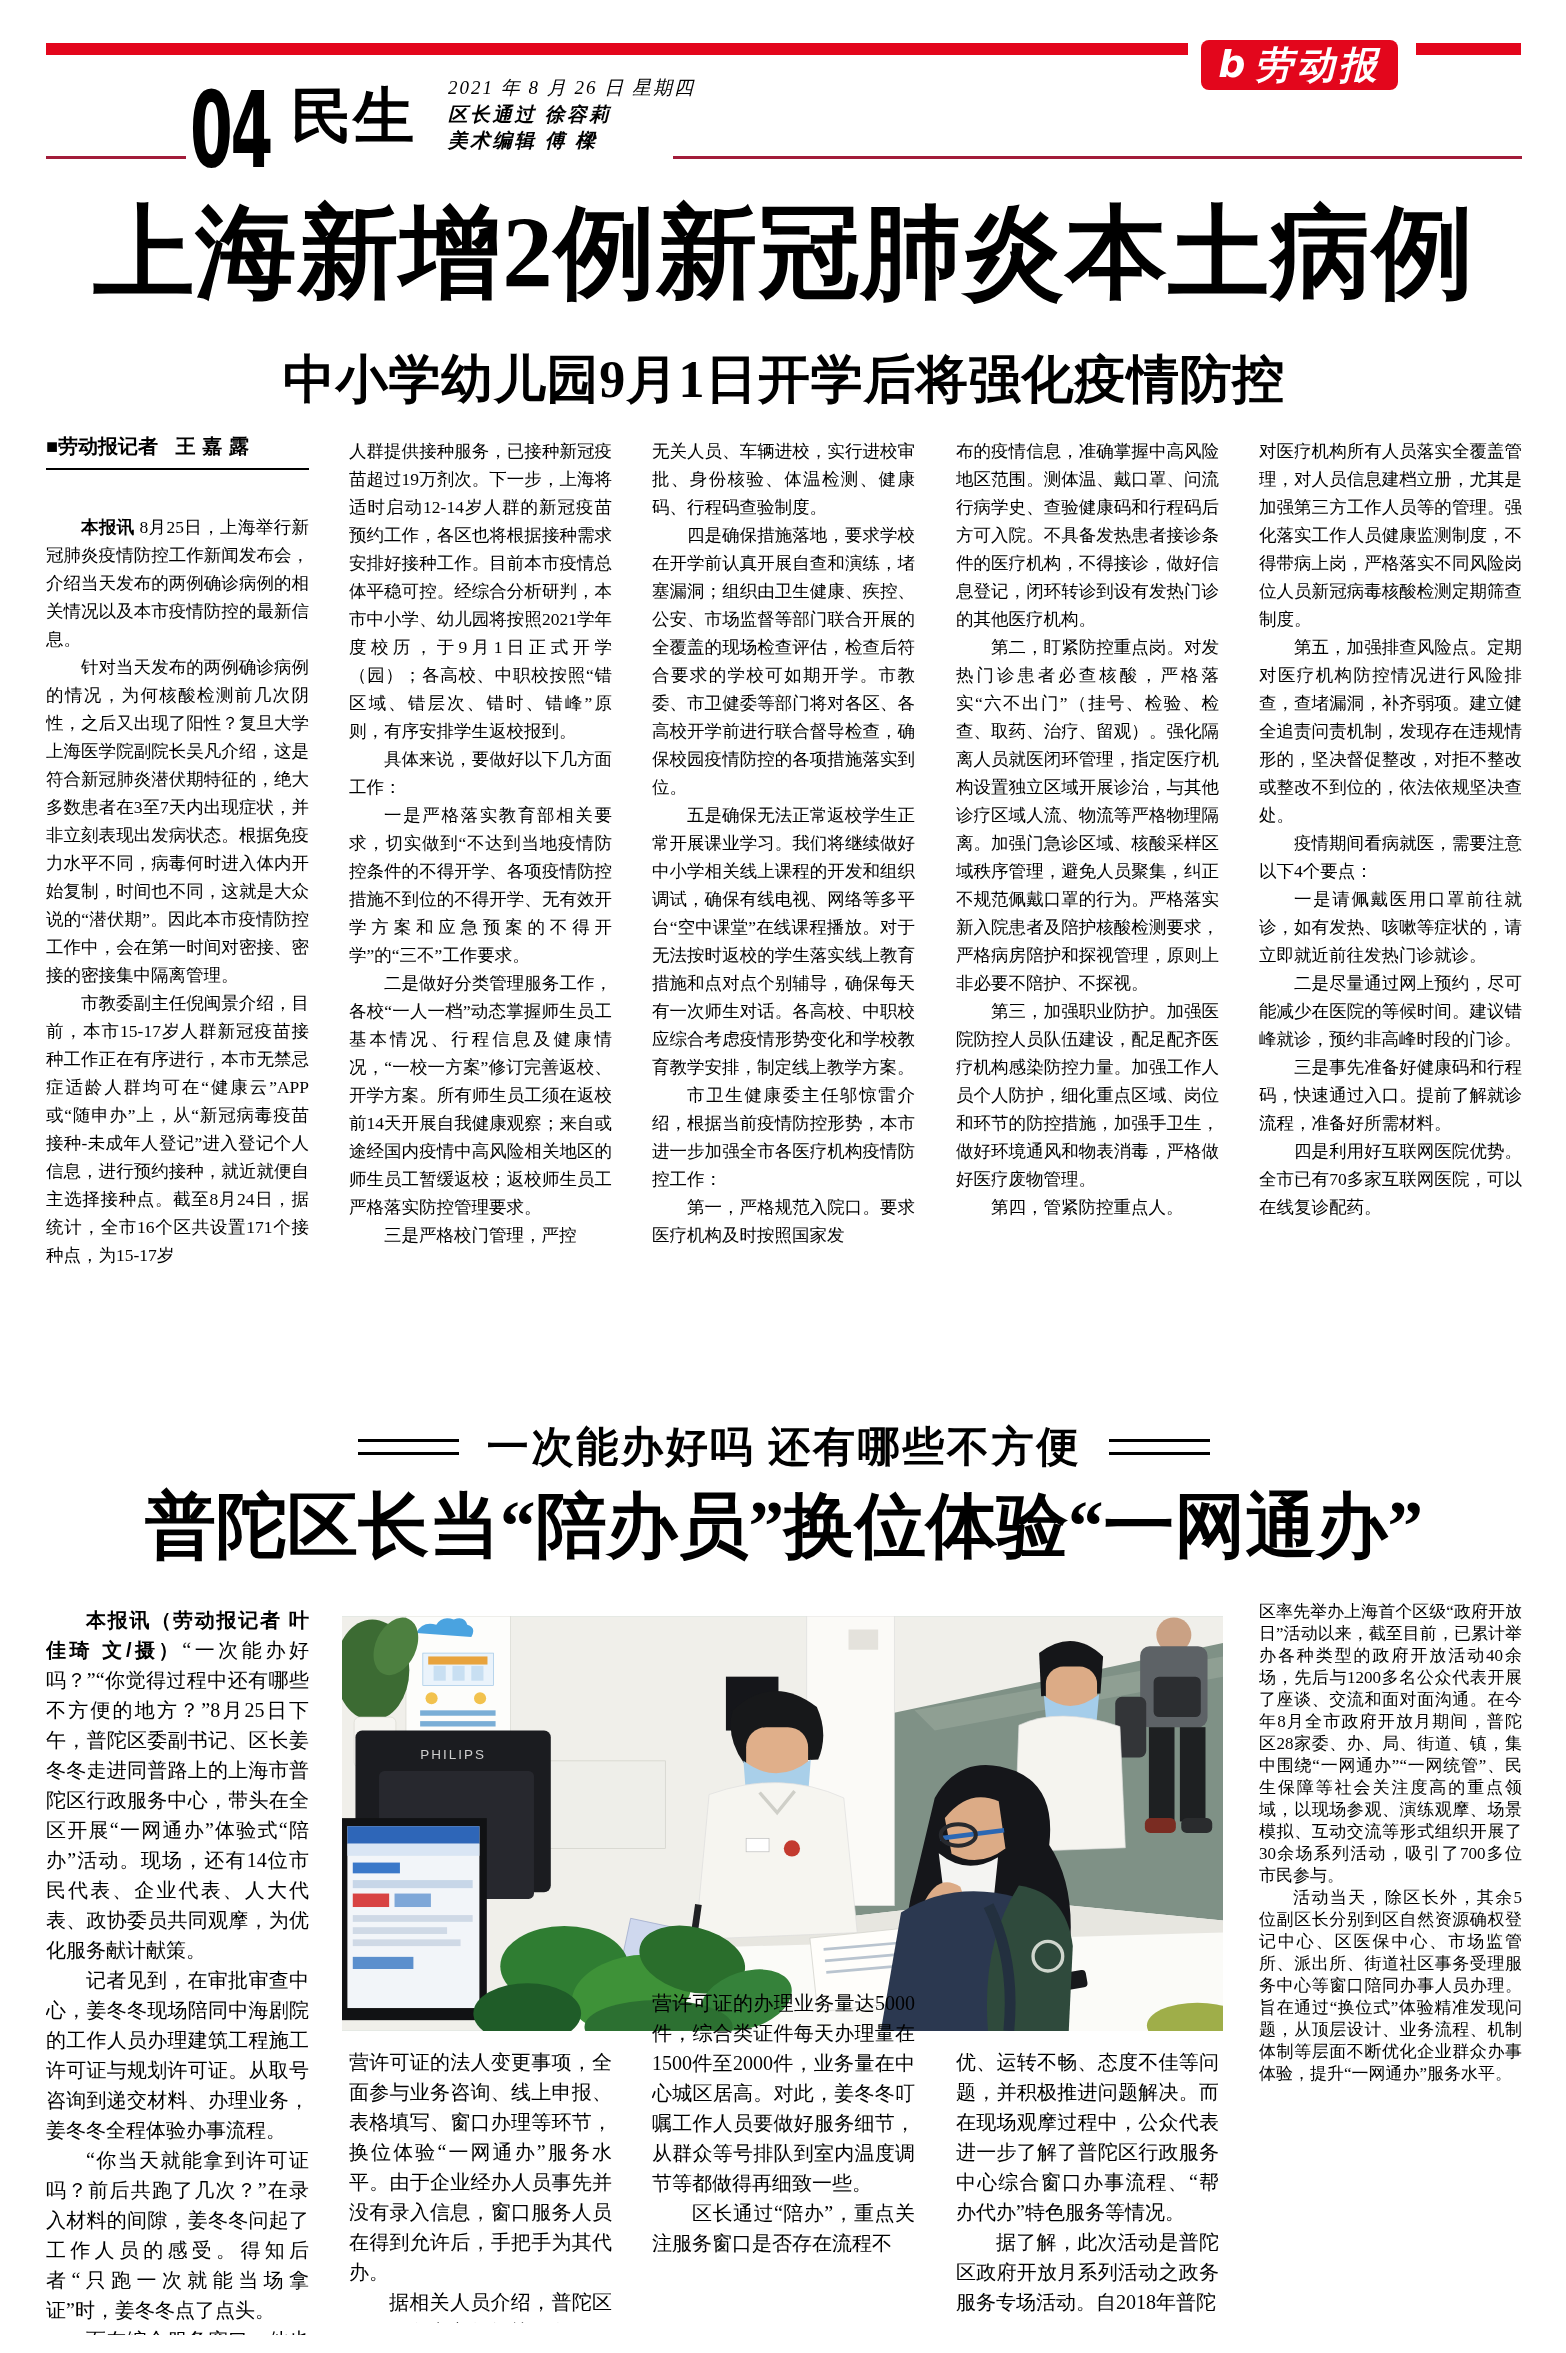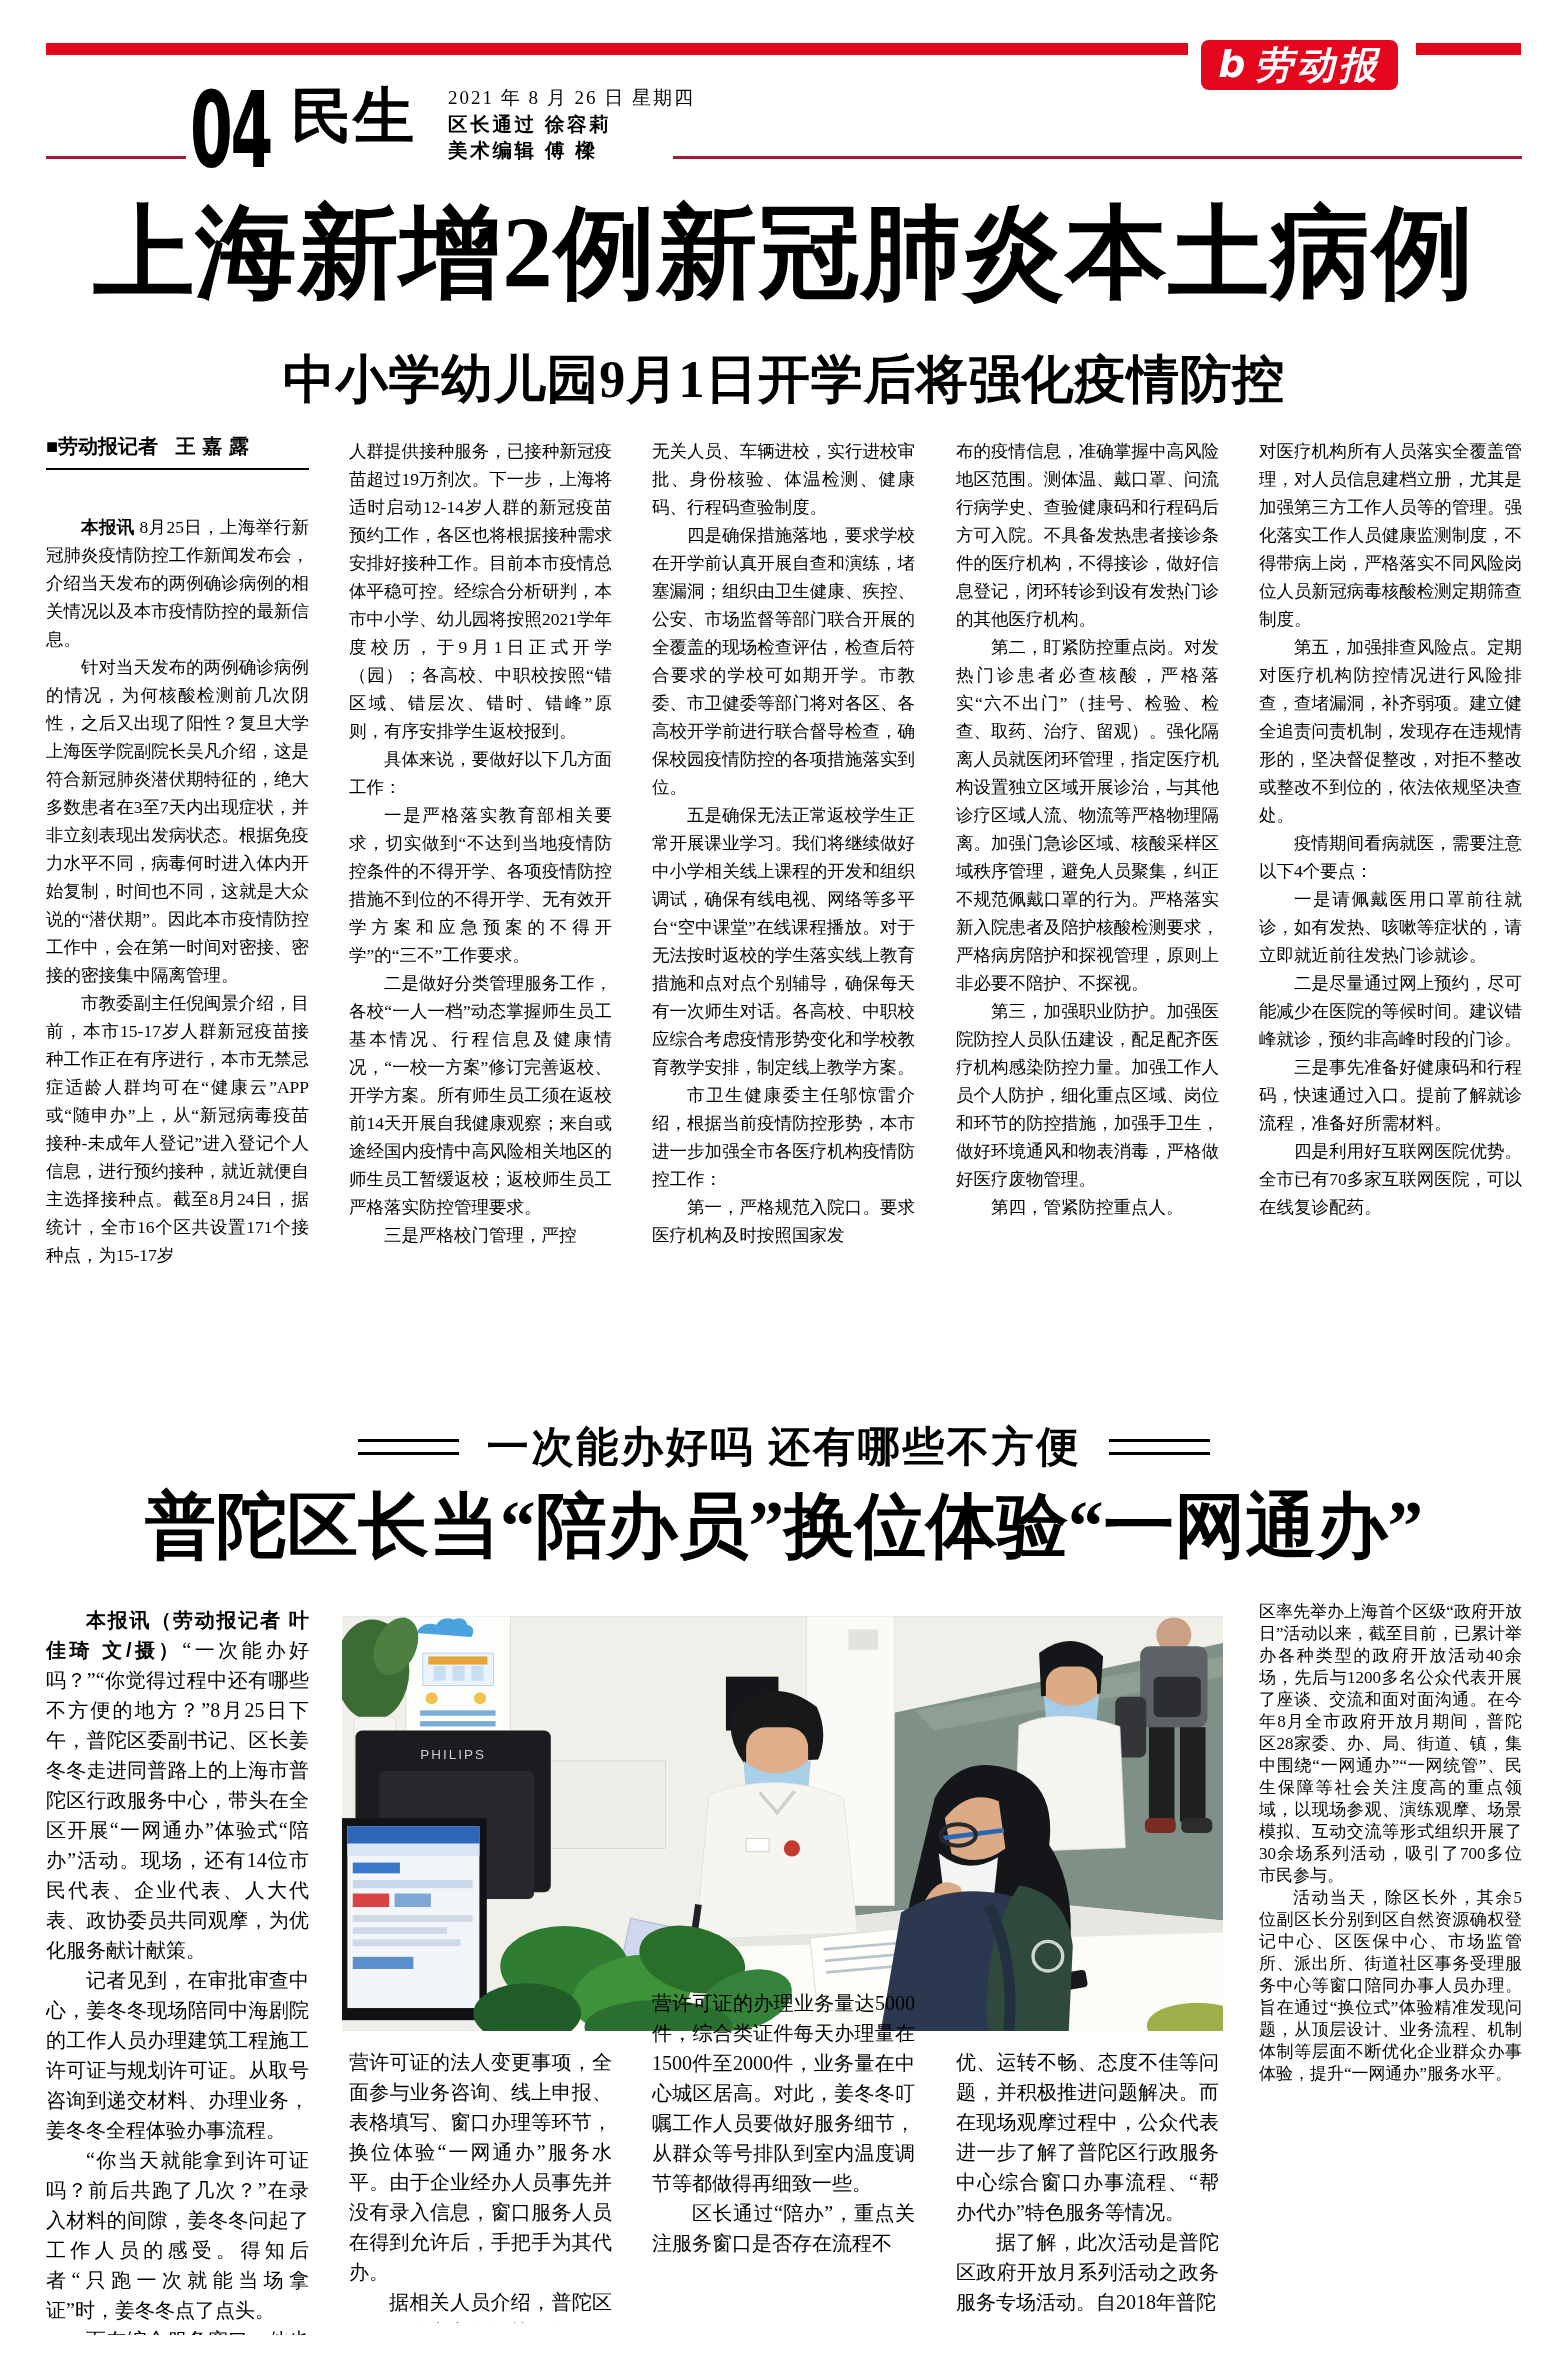--- a/index.html
+++ b/index.html
@@ -10,21 +10,21 @@
   .redbar{position:absolute;top:43px;height:11.5px;background:#e3061c;}
   .logo-plate{position:absolute;left:1201px;top:40px;width:197px;height:50px;background:#e3061c;
               border-radius:8px;display:flex;align-items:center;justify-content:center;gap:9.4px;}
   .logo-b{color:#fff;font-family:"DejaVu Sans",sans-serif;font-weight:bold;font-size:38px;line-height:1;
           font-style:italic;transform:translateY(-1.3px);}
   .logo-name{color:#fff;font-size:38px;font-weight:bold;letter-spacing:4px;font-style:italic;}
   .pagenum{position:absolute;left:190px;top:78px;font-family:"DejaVu Sans","Liberation Sans",sans-serif;
            font-weight:bold;font-size:106px;line-height:1;letter-spacing:-4px;
            transform:scaleX(.58);transform-origin:left top;}
   .section{position:absolute;left:291px;top:86px;font-size:61px;line-height:1;font-weight:bold;letter-spacing:1.3px;}
-  .meta{position:absolute;left:448px;top:88px;line-height:1;}
+  .meta{position:absolute;left:448px;top:78px;line-height:1;font-style:italic;}
   .meta .date{font-size:19px;letter-spacing:2px;margin-bottom:8px;}
   .meta .ed{font-family:"Liberation Sans","DejaVu Sans",sans-serif;font-weight:bold;font-size:19.5px;
             letter-spacing:2.7px;margin-bottom:6px;}
   .thinrule{position:absolute;top:156px;height:2.7px;background:#a21c3a;}
 
   
   .hl1{position:absolute;left:46px;top:197px;width:1476px;text-align:center;font-size:101px;line-height:1.12;
        font-weight:bold;letter-spacing:1.3px;}
   .hl1sub{position:absolute;left:46px;top:345px;width:1476px;text-align:center;font-size:52px;font-weight:bold;
           letter-spacing:0.7px;}

